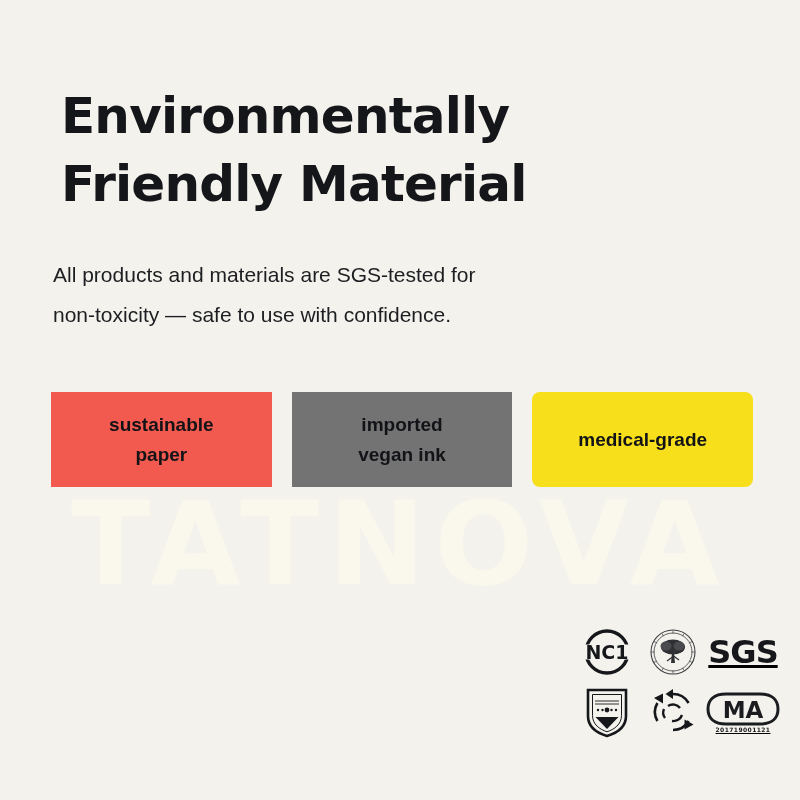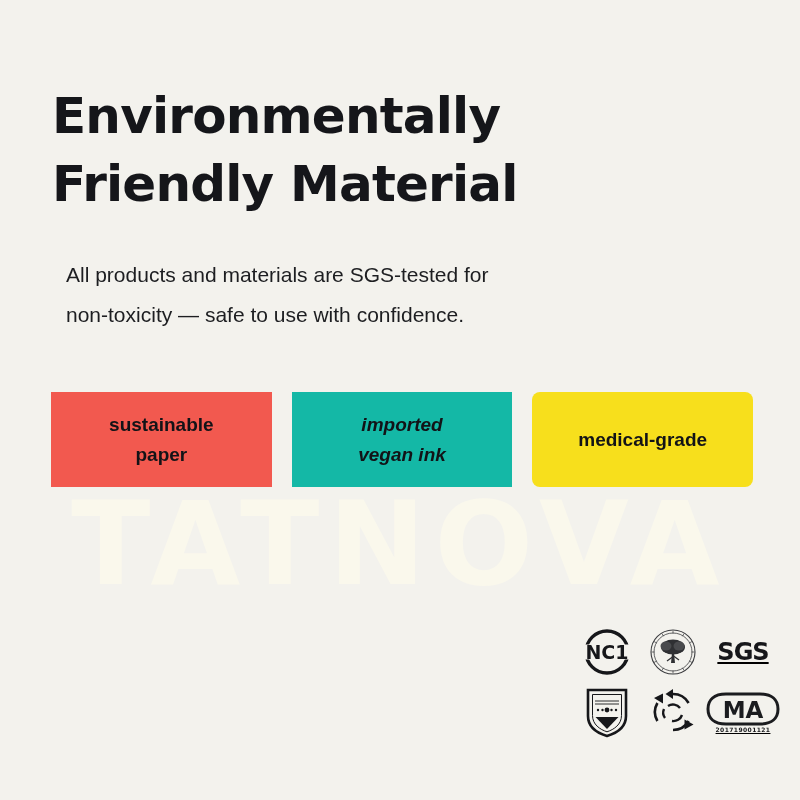--- a/index.html
+++ b/index.html
@@ -110,21 +110,21 @@
     width: 100%;
     height: 100%;
     display: flex;
     align-items: center;
     justify-content: center;
   }
   .cert-cell svg { display: block; }
   .cert-wordmark {
     font-family: "DejaVu Sans", sans-serif;
     font-weight: 700;
-    font-size: 24px;
+    font-size: 32px;
     letter-spacing: -1px;
     color: #16171a;
     line-height: 1;
   }
   .cma-wrap {
     display: flex;
     flex-direction: column;
     align-items: center;
     justify-content: center;
   }
@@ -138,38 +138,38 @@
     line-height: 1;
   }
 </style>
 </head>
 <body>
 
 <div class="page" style="background: rgb(243, 242, 237);">
 
   <div class="watermark" style="color: rgb(250, 248, 236);">TATNOVA</div>
 
-  <h1 class="headline" style="color: rgb(21, 22, 26);">
+  <h1 class="headline" style="color: rgb(21, 22, 26); margin-left: 9px;">
     <span class="headline-line">Environmentally</span>
     <span class="headline-line">Friendly Material</span>
   </h1>
 
-  <p class="subcopy" style="color: rgb(29, 30, 33); margin-left: 13px;">
+  <p class="subcopy" style="color: rgb(29, 30, 33);">
     <span class="subcopy-line">All products and materials are SGS-tested for</span>
     <span class="subcopy-line">non-toxicity — safe to use with confidence.</span>
   </p>
 
   <div class="chips">
 
     <div class="chip" style="background: rgb(242, 89, 79); color: rgb(18, 19, 23);">
       <span class="chip-line">sustainable</span>
       <span class="chip-line">paper</span>
     </div>
 
-    <div class="chip" style="background: #14b8a6; color: rgb(18, 19, 23); font-style: italic;">
+    <div class="chip" style="background: #737373; color: rgb(18, 19, 23);">
       <span class="chip-line">imported</span>
       <span class="chip-line">vegan ink</span>
     </div>
 
     <div class="chip" style="background: rgb(247, 223, 28); color: rgb(18, 19, 23); border-radius: 8px;">
       <span class="chip-line">medical-grade</span>
     </div>
 
   </div>
 

